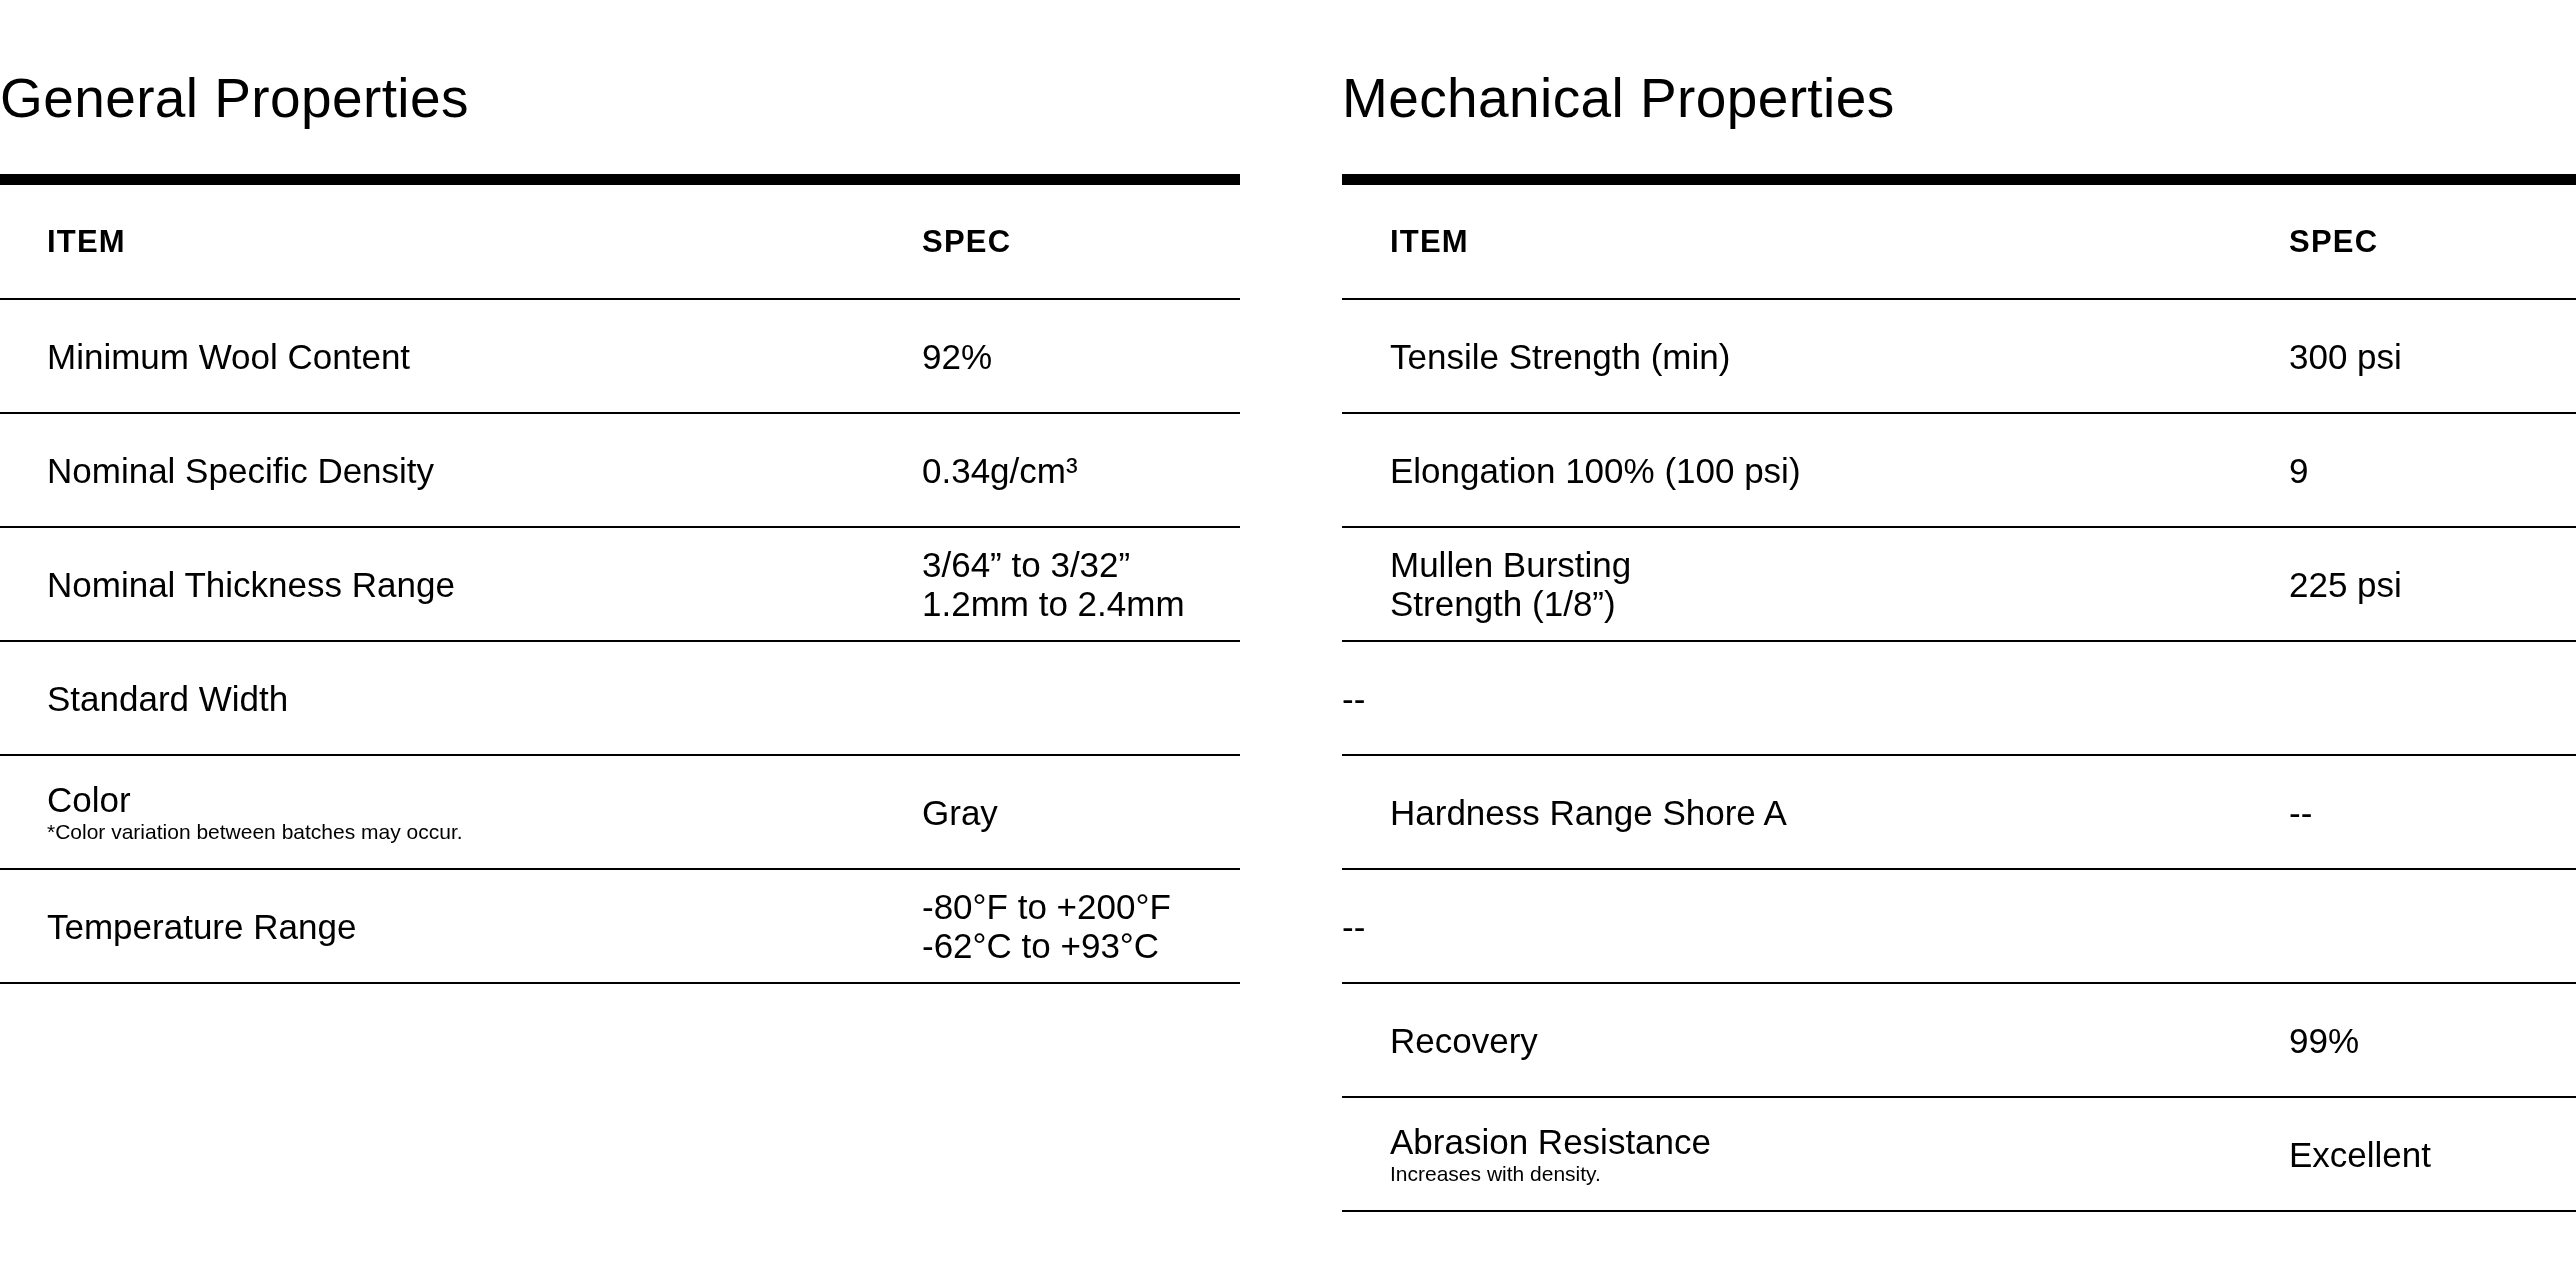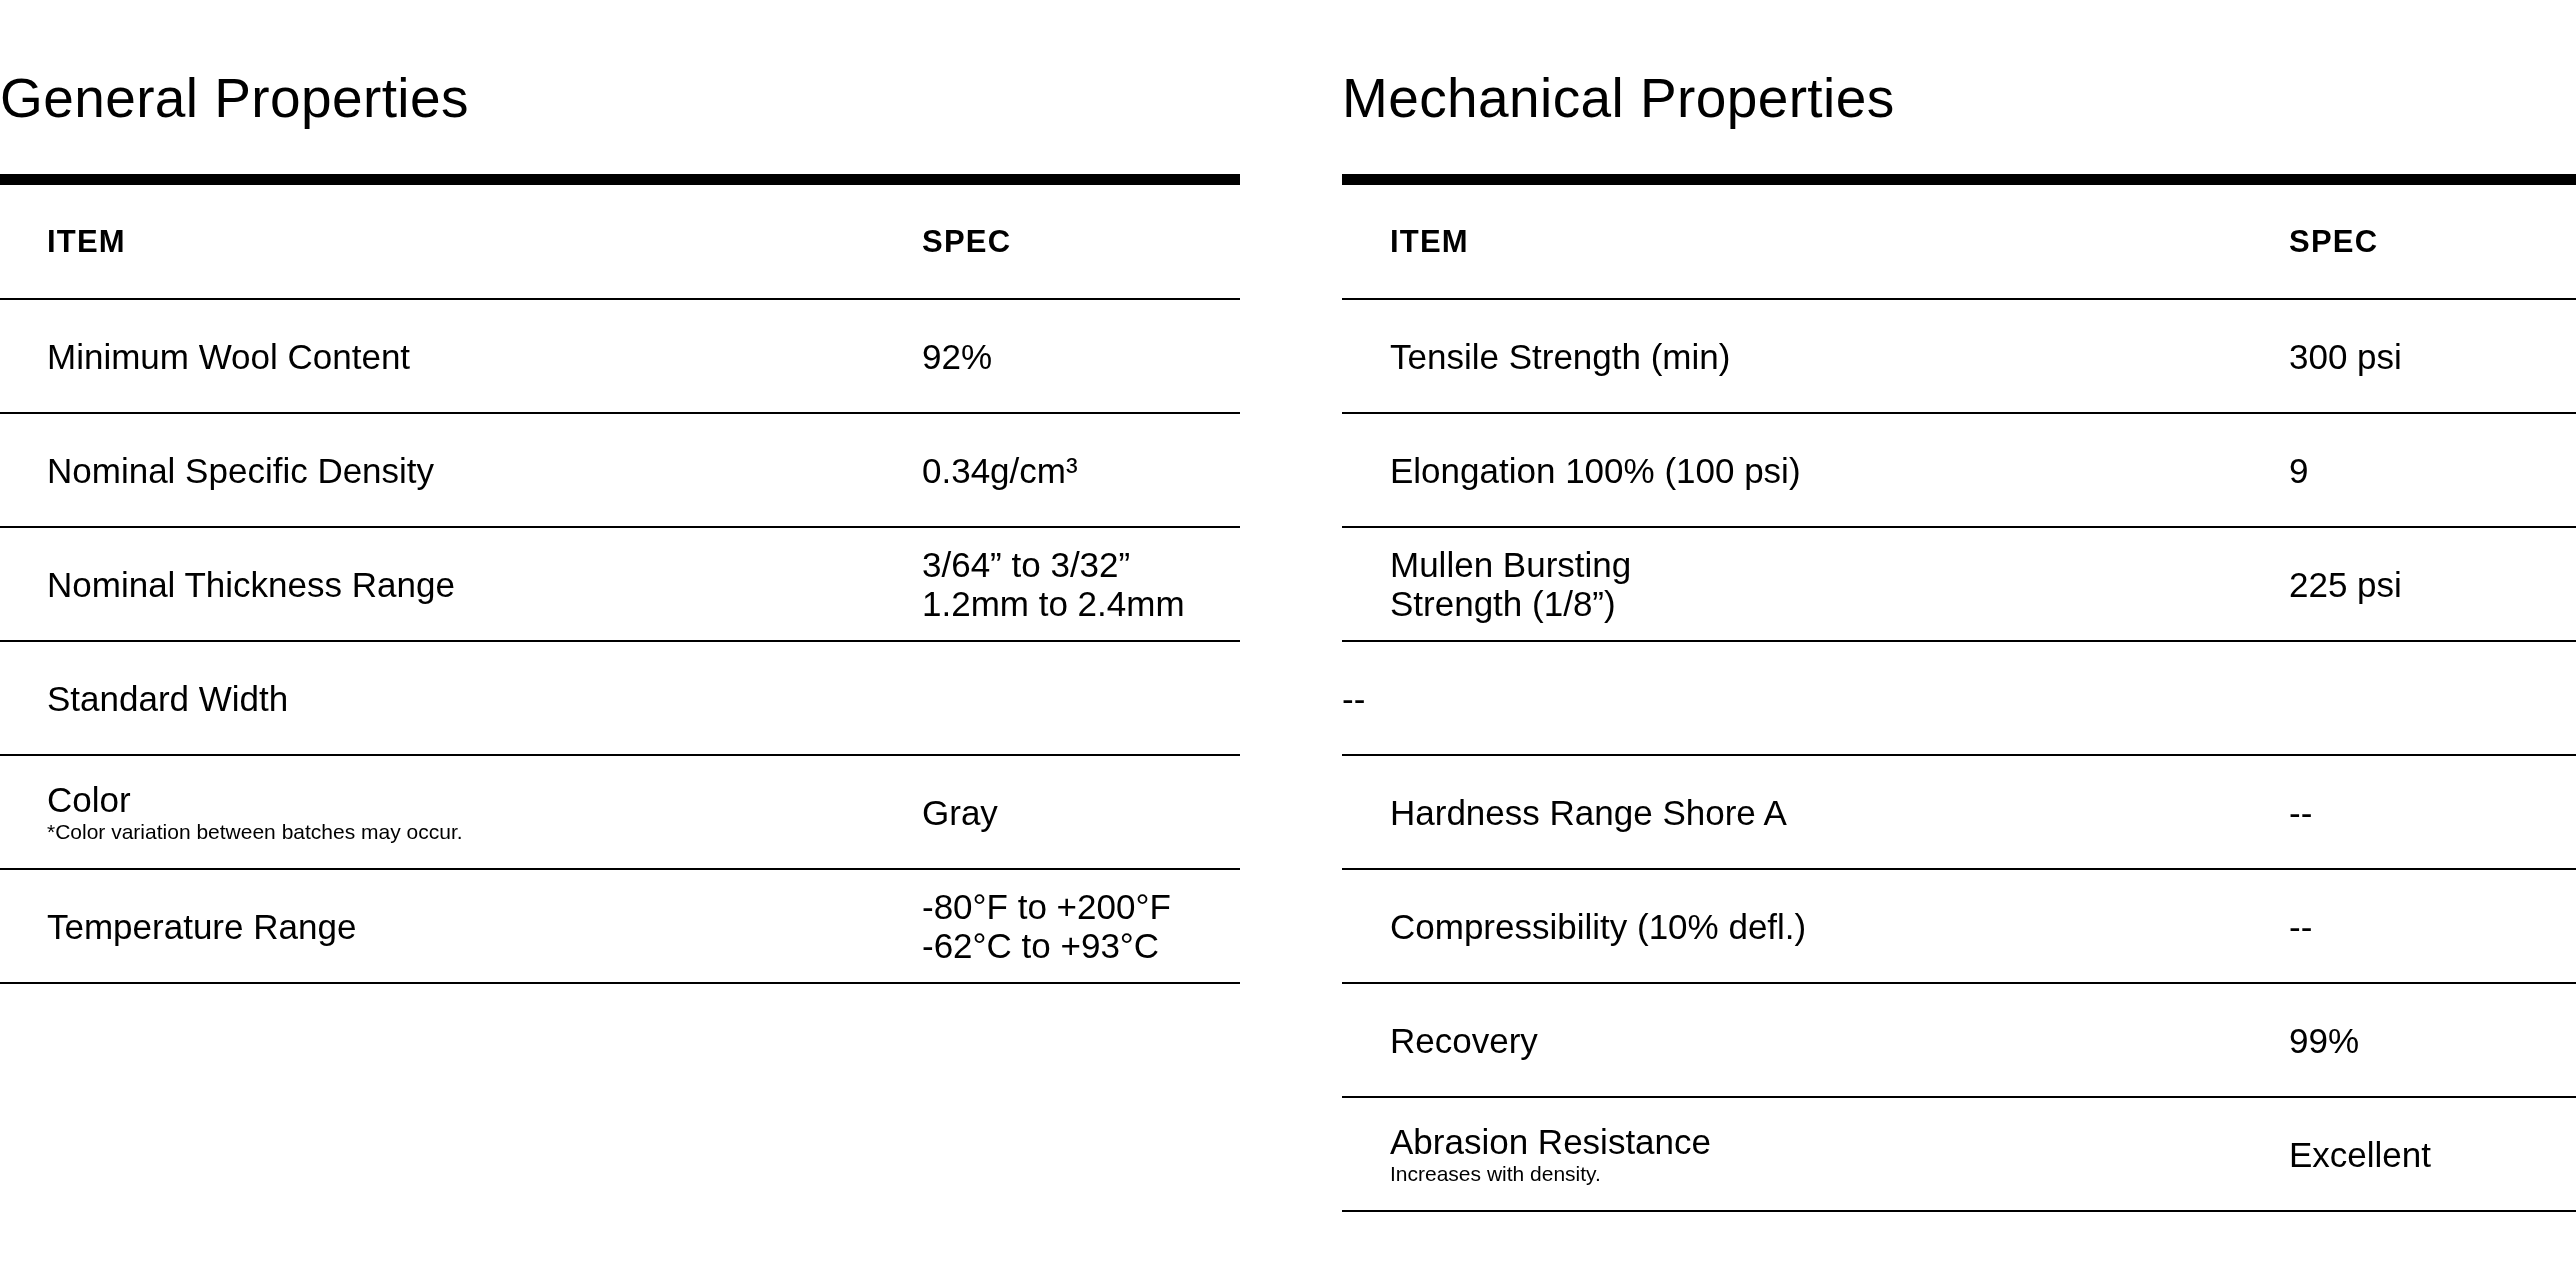--- a/index.html
+++ b/index.html
@@ -136,21 +136,20 @@
       <div class="spec-cell">225 psi</div>
     </div>
     <div class="row">
       <div class="spec-cell">--</div>
     </div>
     <div class="row">
       <div class="item-cell">Hardness Range Shore A</div>
       <div class="spec-cell">--</div>
     </div>
     <div class="row">
-      <div class="item-cell">Compressibility (10% defl.)</div>
       <div class="spec-cell">--</div>
     </div>
     <div class="row">
       <div class="item-cell"><span>Recovery</span></div>
       <div class="spec-cell">99%</div>
     </div>
     <div class="row">
       <div class="item-cell"><span>Abrasion Resistance</span><div class="note">Increases with density.</div></div>
       <div class="spec-cell">Excellent</div>
     </div>

